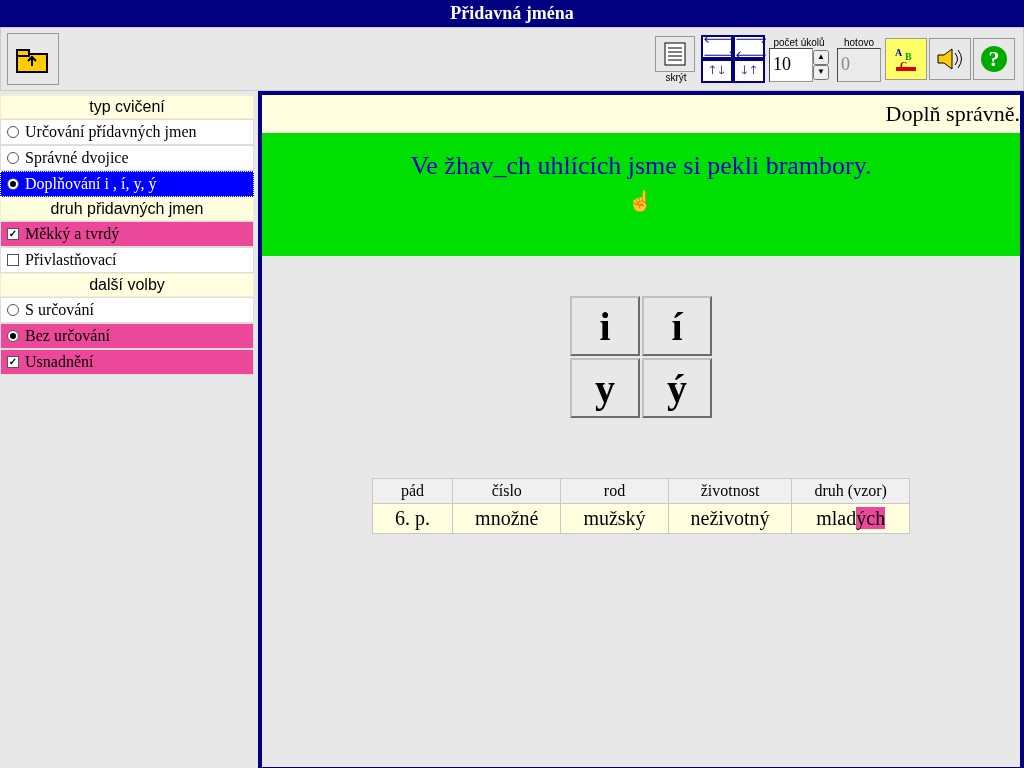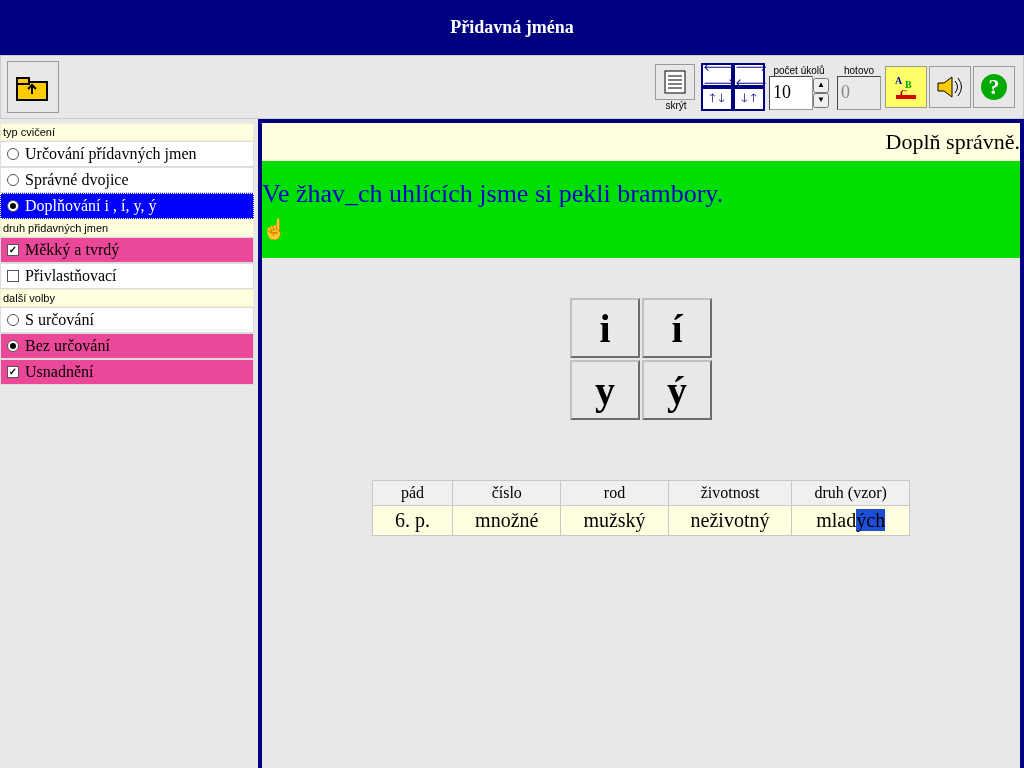--- a/index.html
+++ b/index.html
@@ -1,51 +1,51 @@
 <!DOCTYPE html>
 <html><head>
 <meta charset="utf-8">
 <style>
 * { box-sizing: border-box; margin: 0; padding: 0; }
 body { font-family: "Times New Roman", serif; background: #e8e8e8; width: 1024px; height: 768px; overflow: hidden; }
-.titlebar { background: #000080; color: #fff; text-align: center; font-weight: bold; font-size: 18px; padding: 17px 0; }
+.titlebar { background: #000080; color: #fff; text-align: center; font-weight: bold; font-size: 18px; padding: 3px 0; }
 .toolbar { background: #e8e8e8; border: 1px solid #ccc; display: flex; align-items: center; height: 64px; padding: 0 6px; }
 .tbtn { width: 52px; height: 52px; border: 1px solid #999; background: #e8e8e8; display: flex; align-items: center; justify-content: center; margin-right: 2px; cursor: pointer; }
 .toolbar-spacer { flex: 1; }
 .tool-group { display: flex; flex-direction: column; align-items: center; margin: 0 4px; }
 .tool-label { font-size: 10px; font-family: Arial, sans-serif; }
 .arrow-btn { width: 32px; height: 24px; border: 2px solid #000080; background: #fff; display: flex; align-items: center; justify-content: space-around; font-size: 12px; color: #000080; cursor: pointer; }
 .arrow-stack { display: flex; flex-direction: column; }
 .spinner-box { display: flex; align-items: center; }
 .spinner-input { width: 44px; height: 34px; font-size: 18px; border: 1px inset #999; padding: 0 3px; font-family: "Times New Roman"; }
 .spinner-btns { display: flex; flex-direction: column; }
 .spinner-btns button { width: 16px; height: 15px; font-size: 8px; line-height: 1; cursor: pointer; }
 .content-row { display: flex; height: calc(100% - 88px); }
 .sidebar { width: 258px; background: #e8e8e8; padding: 4px 4px 4px 0; }
-.sidebar-header { background: #ffffe0; text-align: left; font-family: Arial, sans-serif; font-size: 11px; padding: 2px; border: 1px solid #f0f0d0; }
+.sidebar-header { background: #ffffe0; text-align: center; font-family: Arial, sans-serif; font-size: 16px; padding: 2px; border: 1px solid #f0f0d0; }
 .sidebar-item { display: flex; align-items: center; padding: 3px 6px; font-size: 16px; border: 1px solid #ddd; background: #fff; cursor: pointer; }
 .sidebar-item.selected-blue { background: #0000ff; color: #fff; border: 1px dotted #fff; }
 .sidebar-item.selected-cyan { background: #ec4899; }
 .radio { width: 12px; height: 12px; border: 1px solid #555; border-radius: 50%; margin-right: 6px; background: #fff; display: inline-flex; align-items: center; justify-content: center; flex-shrink: 0; }
 .radio.on::after { content: ""; width: 6px; height: 6px; background: #000; border-radius: 50%; }
 .check { width: 12px; height: 12px; border: 1px solid #555; margin-right: 6px; background: #fff; display: inline-flex; align-items: center; justify-content: center; font-size: 10px; line-height: 1; flex-shrink: 0; }
 .check.on::after { content: "✓"; color: #000; font-weight: bold; }
 .main { flex: 1; background: #000080; padding: 4px; }
 .main-inner { background: #e8e8e8; width: 100%; height: 100%; display: flex; flex-direction: column; align-items: center; }
 .instruction { background: #ffffe0; width: 100%; text-align: right; font-size: 22px; padding: 6px 0; }
-.sentence-box { background: #00e000; width: 100%; padding: 18px 0 17px; position: relative; }
+.sentence-box { background: #00e000; width: 100%; text-align: center; padding: 18px 0 43px; position: relative; }
 .sentence { color: #0000cc; font-size: 26px; }
 .cursor-icon { display: inline-block; margin-top: 8px; font-size: 20px; }
 .letter-grid { display: grid; grid-template-columns: 70px 70px; grid-template-rows: 60px 60px; gap: 2px; margin-top: 40px; }
 .letter-btn { border: 2px outset #c0c0c0; background: #e8e8e8; font-size: 40px; font-family: "Times New Roman"; font-weight: bold; display: flex; align-items: center; justify-content: center; cursor: pointer; }
 .info-table { margin-top: 60px; border-collapse: collapse; }
 .info-table td { border: 1px solid #c8c8c8; padding: 3px 22px; font-size: 18px; text-align: center; }
 .info-table tr.head td { background: #f0f0f0; font-size: 16px; }
 .info-table tr.vals td { background: #ffffe0; font-size: 20px; }
-.hl { background: #1d4ed8; }
+.hl { background: #ec4899; }
 </style>
 </head>
 <body>
 
 <div class="titlebar">
   <span>Přidavná jména</span>
 </div>
 
 <div class="toolbar">
   <div class="tbtn">

